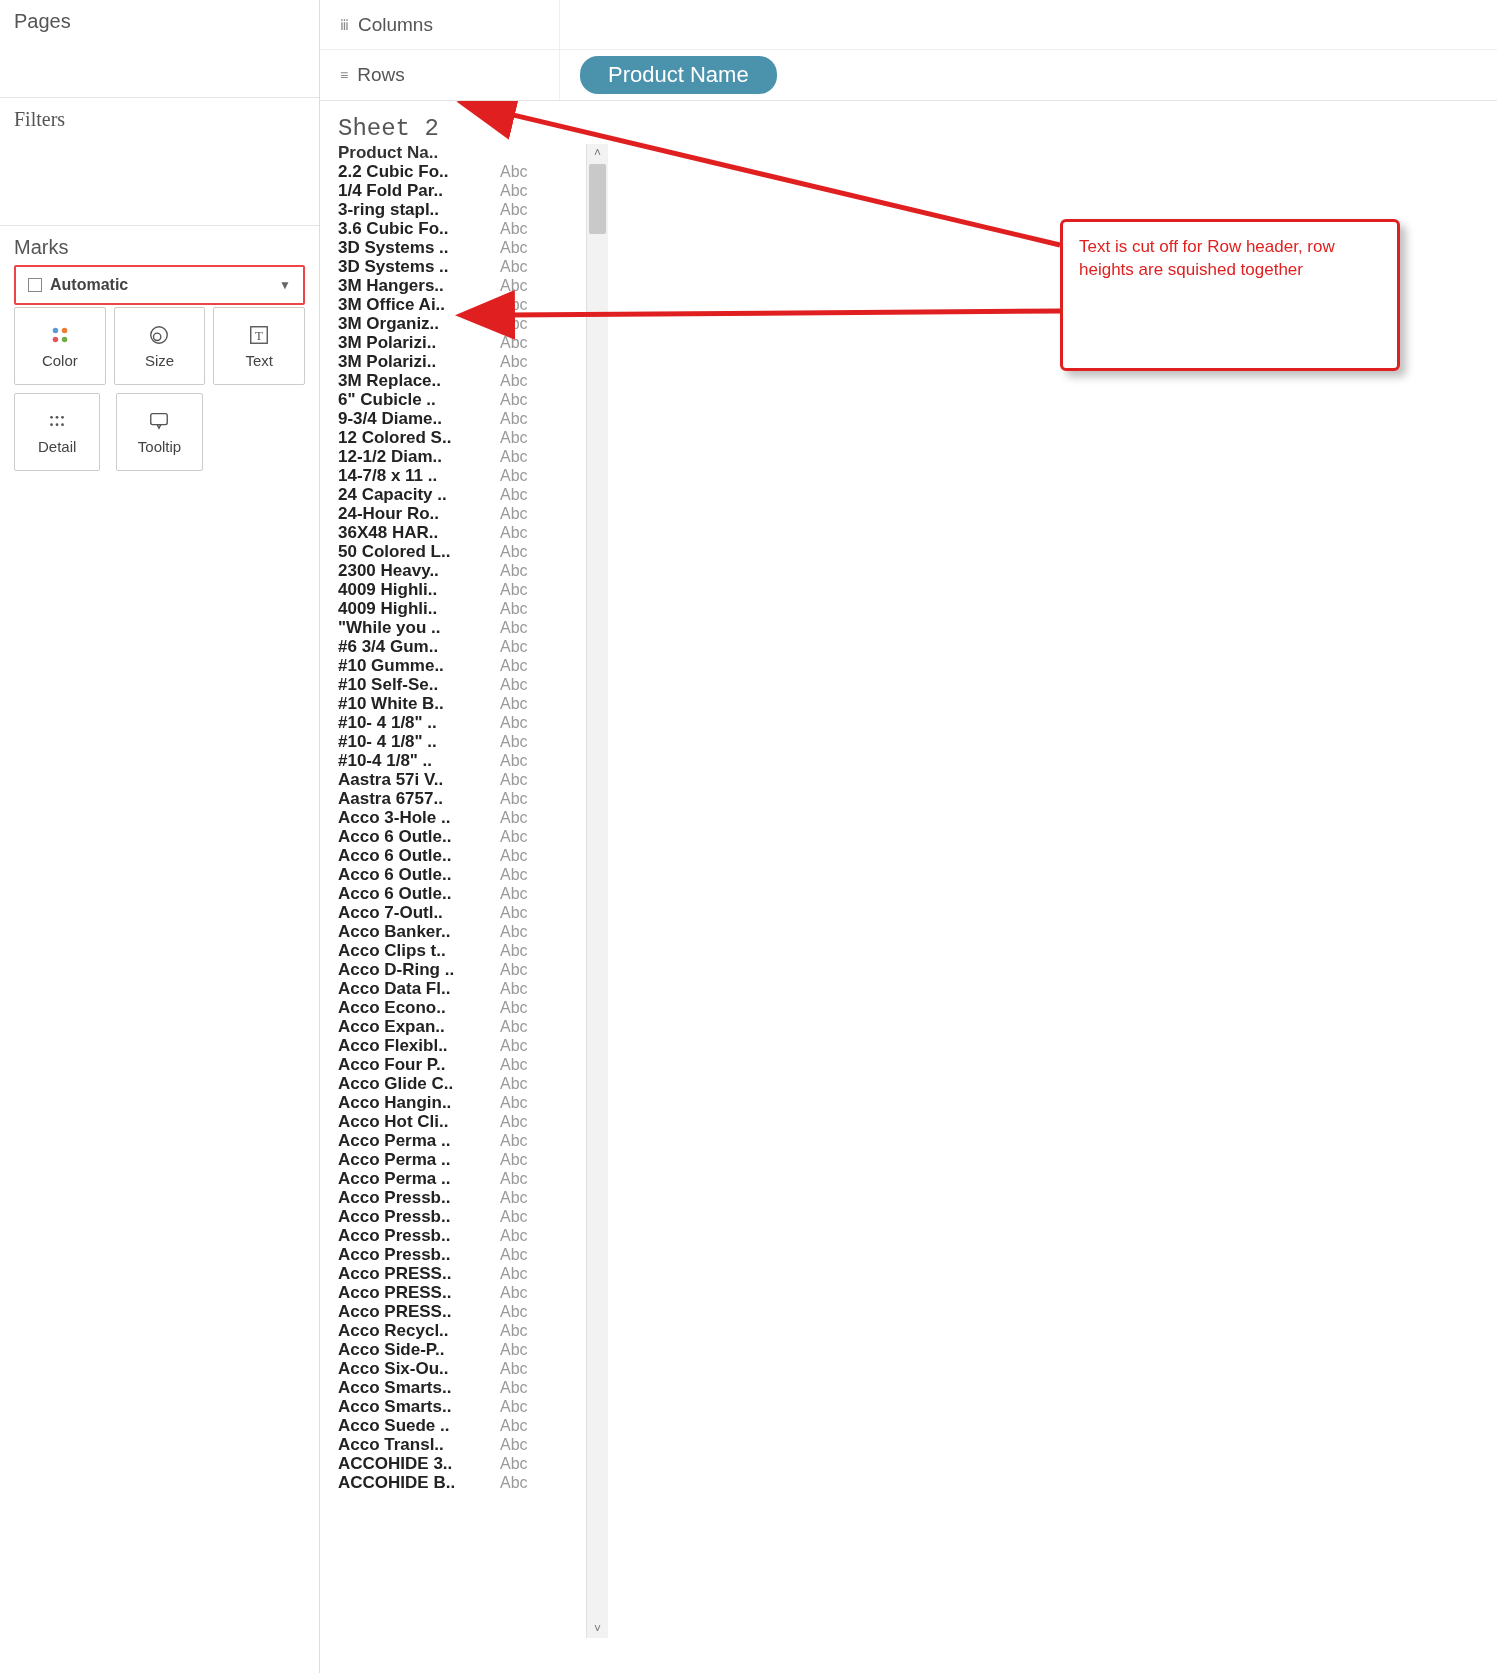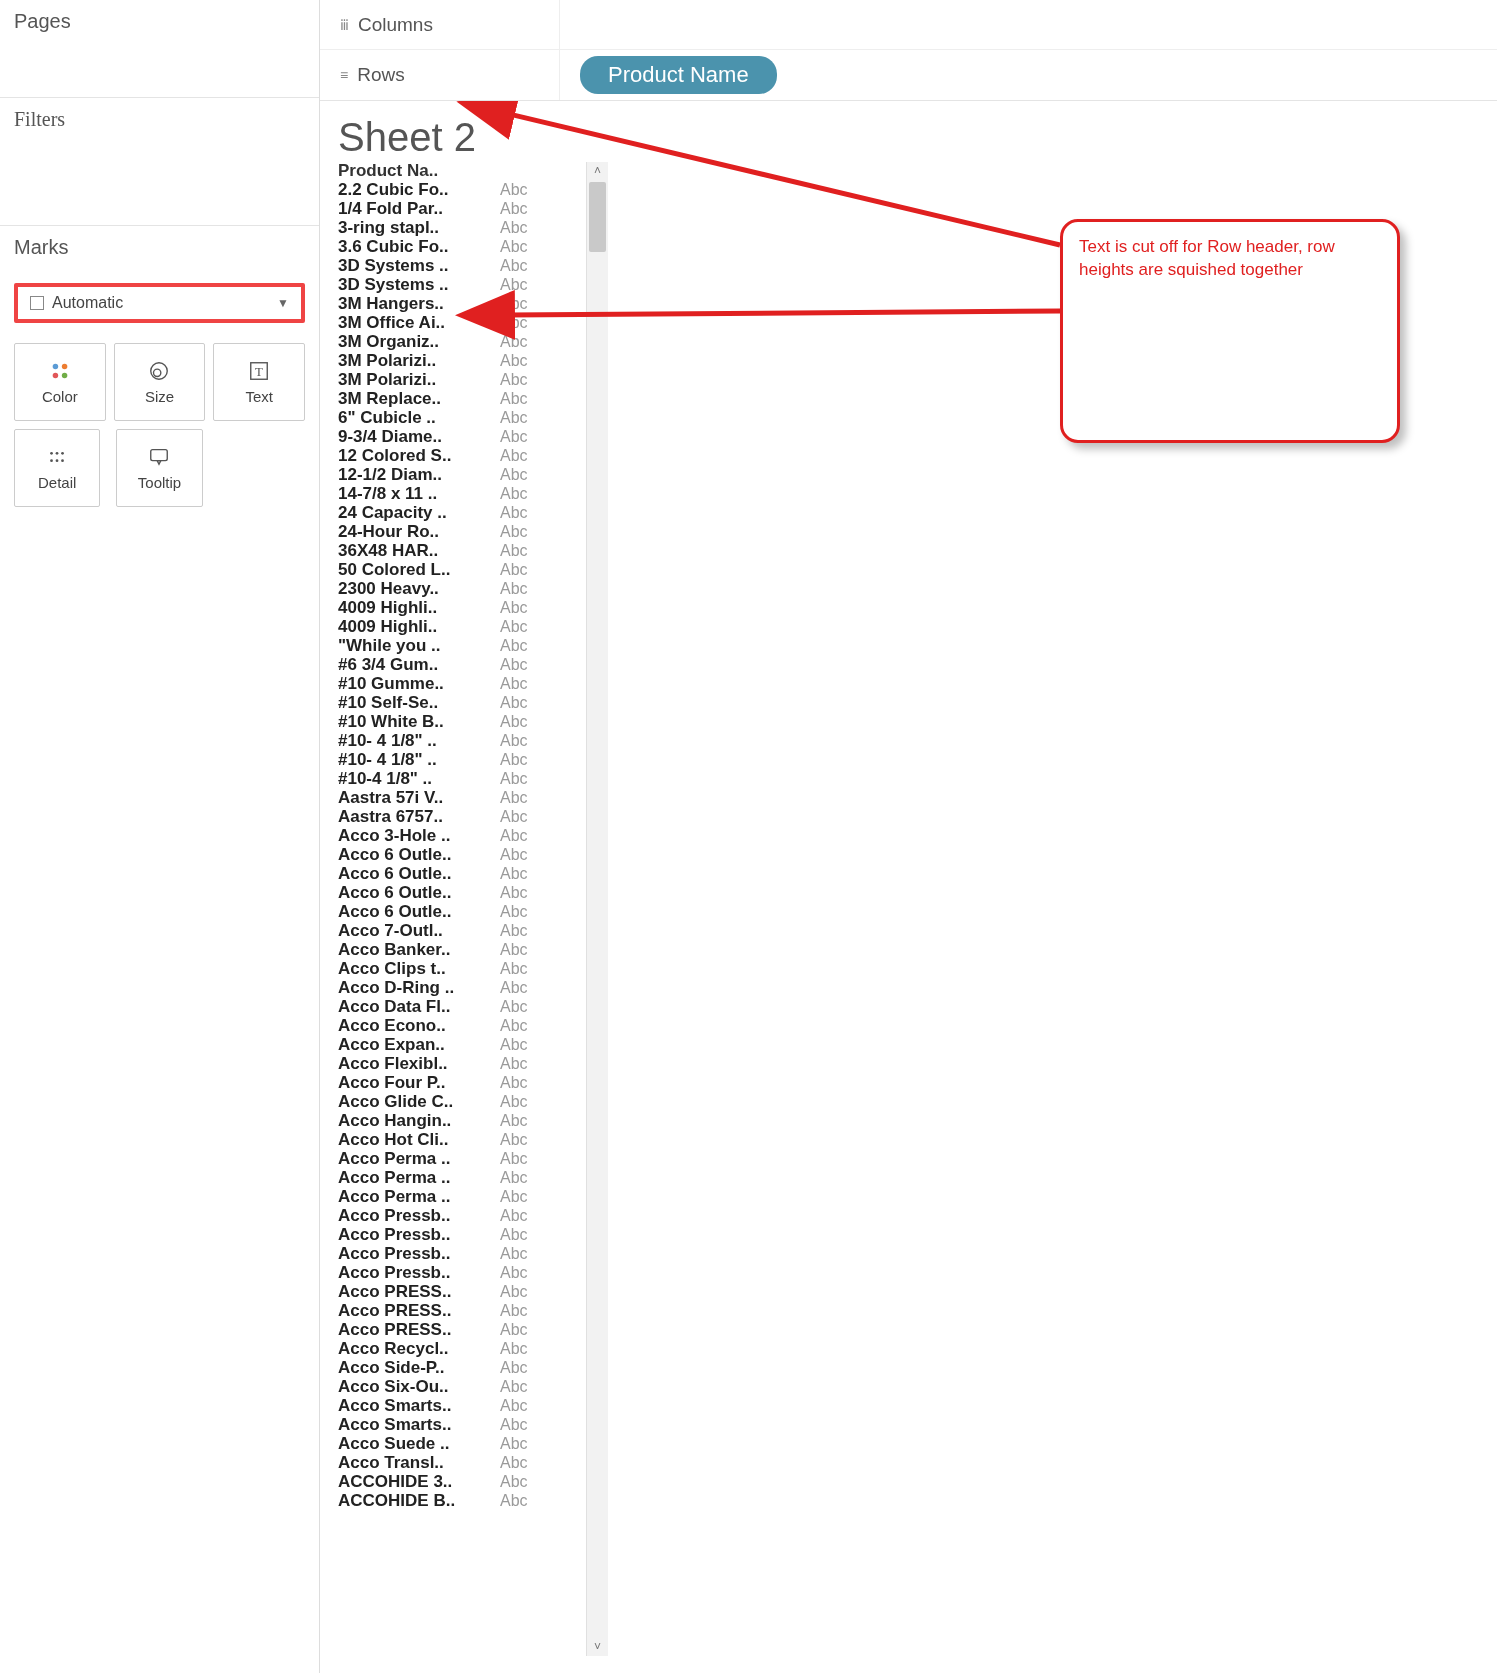--- a/index.html
+++ b/index.html
@@ -27,30 +27,31 @@
     padding: 10px 14px 4px 14px;
     font-weight: 400;
   }
   .shelf-box {
     border-bottom: 1px solid #e4e4e4;
     padding-bottom: 60px;
   }
   .shelf-box.small-pad { padding-bottom: 90px; font-family: Liberation Serif, serif; }
   
   .marks-select {
-    margin: 20px 14px;
-    border: 4px solid #ef4444;
+    margin: 2px 14px;
+    border: 2px solid #ef4444;
     border-radius: 2px;
     height: 40px;
     display: flex;
     align-items: center;
     justify-content: space-between;
     padding: 0 12px;
     font-size: 16px;
     color: #444;
+    font-weight: bold;
   }
   .marks-select .chev {
     font-size: 12px; color: #666;
   }
   .marks-select .auto-icon {
     width: 14px; height: 14px; border: 1px solid #888; margin-right: 8px;
     display: inline-block;
   }
   .mark-buttons {
     display: grid;
@@ -121,24 +122,25 @@
     font-size: 22px;
     font-weight: 500;
   }
   .viz-area {
     position: relative;
     padding: 14px 0 0 14px;
     flex: 1;
     overflow: hidden;
   }
   .sheet-title {
-    font-size: 40px;
+    font-size: 24px;
     font-weight: 300;
     color: #555;
     margin: 0 0 2px 4px;
+    font-family: Liberation Mono, monospace;
   }
   .viz-table {
     position: relative;
     width: 252px;
     font-family: Arial, sans-serif;
   }
   .header-cell {
     font-size: 17px;
     font-weight: 700;
     color: #333;
@@ -204,24 +206,24 @@
     width: 274px;
     height: 1494px;
     overflow: hidden;
   }
   
   .callout {
     position: absolute;
     left: 740px;
     top: 118px;
     width: 340px;
-    height: 224px;
+    height: 152px;
     border: 3px solid #e02020;
     background: #fff;
-    border-radius: 18px;
+    border-radius: 6px;
     box-shadow: 6px 6px 8px rgba(0,0,0,0.25);
     padding: 14px 16px;
     font-size: 17px;
     color: #e02020;
     line-height: 1.35;
   }
   .arrow-svg {
     position: absolute;
     pointer-events: none;
   }

